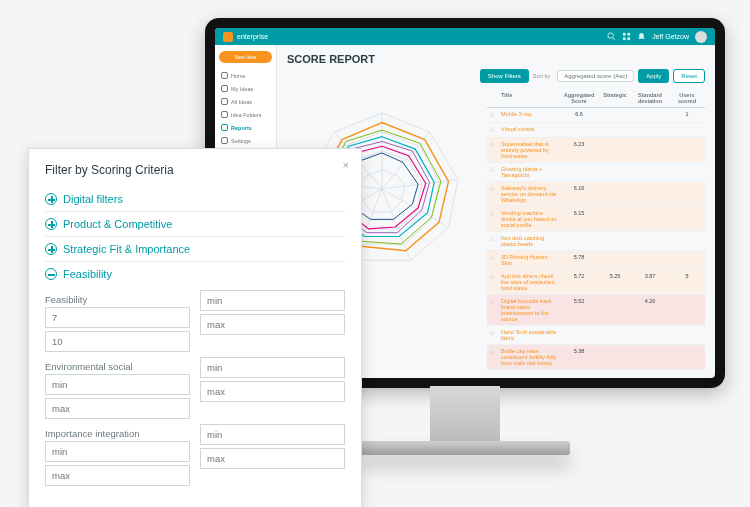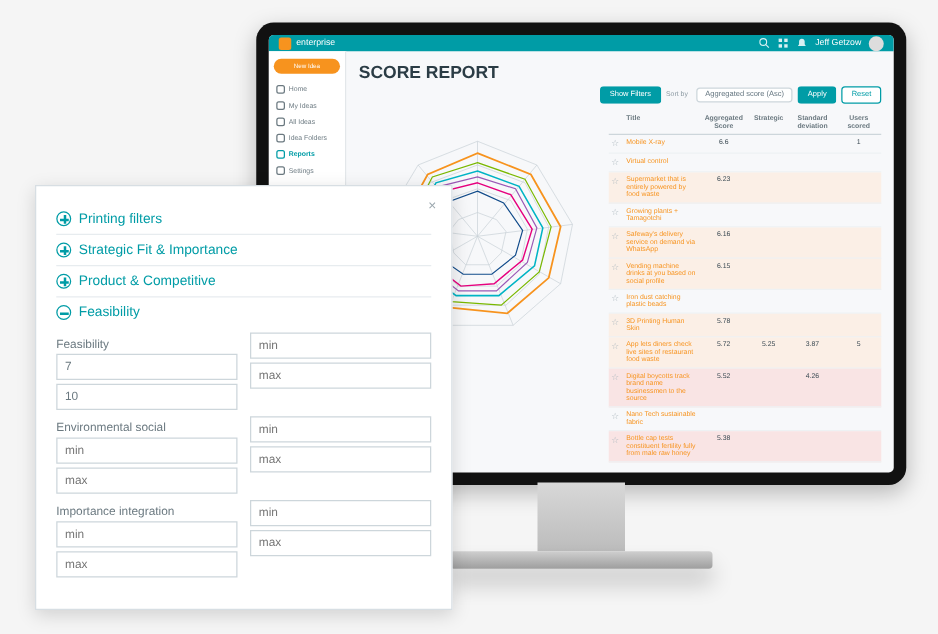--- a/index.html
+++ b/index.html
@@ -21,21 +21,21 @@
   .avatar { width:12px; height:12px; border-radius:50%; background:#ddd; }
 
   .app-body { display:flex; flex:1; }
   .sidebar { width:62px; background:#fff; border-right:1px solid #e3e7ea; padding:6px 4px; }
   .new-idea-btn { background:#f7931e; color:#fff; font-size:5px; padding:3px 4px; border-radius:8px; text-align:center; margin-bottom:6px; }
   .side-item { font-size:5.5px; color:#6b7980; padding:3px 2px; display:flex; align-items:center; gap:3px; }
   .side-item.active { color:#009ca6; font-weight:600; }
   .side-ico { width:7px; height:7px; border:1px solid currentColor; border-radius:2px; }
 
   .main { flex:1; padding:8px 10px; overflow:hidden; }
-  .page-title { font-size:14px; color:#2b3c45; font-weight:600; margin-bottom:4px; }
+  .page-title { font-size:11px; color:#2b3c45; font-weight:600; margin-bottom:4px; }
   .toolbar { display:flex; justify-content:space-between; align-items:center; margin-bottom:6px; }
   .toolbar-left { display:flex; gap:6px; }
   .btn { font-size:6px; padding:3px 7px; border-radius:3px; cursor:pointer; border:1px solid transparent; }
   .btn-teal { background:#009ca6; color:#fff; }
   .btn-outline { background:#fff; border-color:#009ca6; color:#009ca6; }
   .select { font-size:6px; border:1px solid #cdd6db; background:#fff; color:#657680; padding:2px 6px; border-radius:3px; }
   .sortby { font-size:5.5px; color:#8a98a1; margin-right:3px; }
 
   .content-row { display:flex; gap:10px; }
   .radar-box { width:190px; height:200px; position:relative; }
@@ -278,34 +278,35 @@
         </div>
       </div>
     </div>
   </div>
   <div class="stand-neck"></div>
   <div class="stand-base"></div>
 </div>
 
 <div class="modal">
   <span class="modal-close">×</span>
+  <h3>Filter by Scoring Criteria</h3>
 
   <div class="section-title">
     <span class="sec-ico plus"></span>
-    <span>Printing filters</span>
+    <span>Digital filters</span>
+  </div>
+  <div class="section-title">
+    <span class="sec-ico plus"></span>
+    <span>Product &amp; Competitive</span>
   </div>
   <div class="section-title">
     <span class="sec-ico plus"></span>
     <span>Strategic Fit &amp; Importance</span>
   </div>
   <div class="section-title">
-    <span class="sec-ico plus"></span>
-    <span>Product &amp; Competitive</span>
-  </div>
-  <div class="section-title">
     <span class="sec-ico minus"></span>
     <span>Feasibility</span>
   </div>
 
   <div class="fields">
     <div class="field-row">
       <div class="field-col">
         <div class="field-label">Feasibility</div>
         <input class="field-input" value="7" style="">
         <input class="field-input" value="10" style="">

